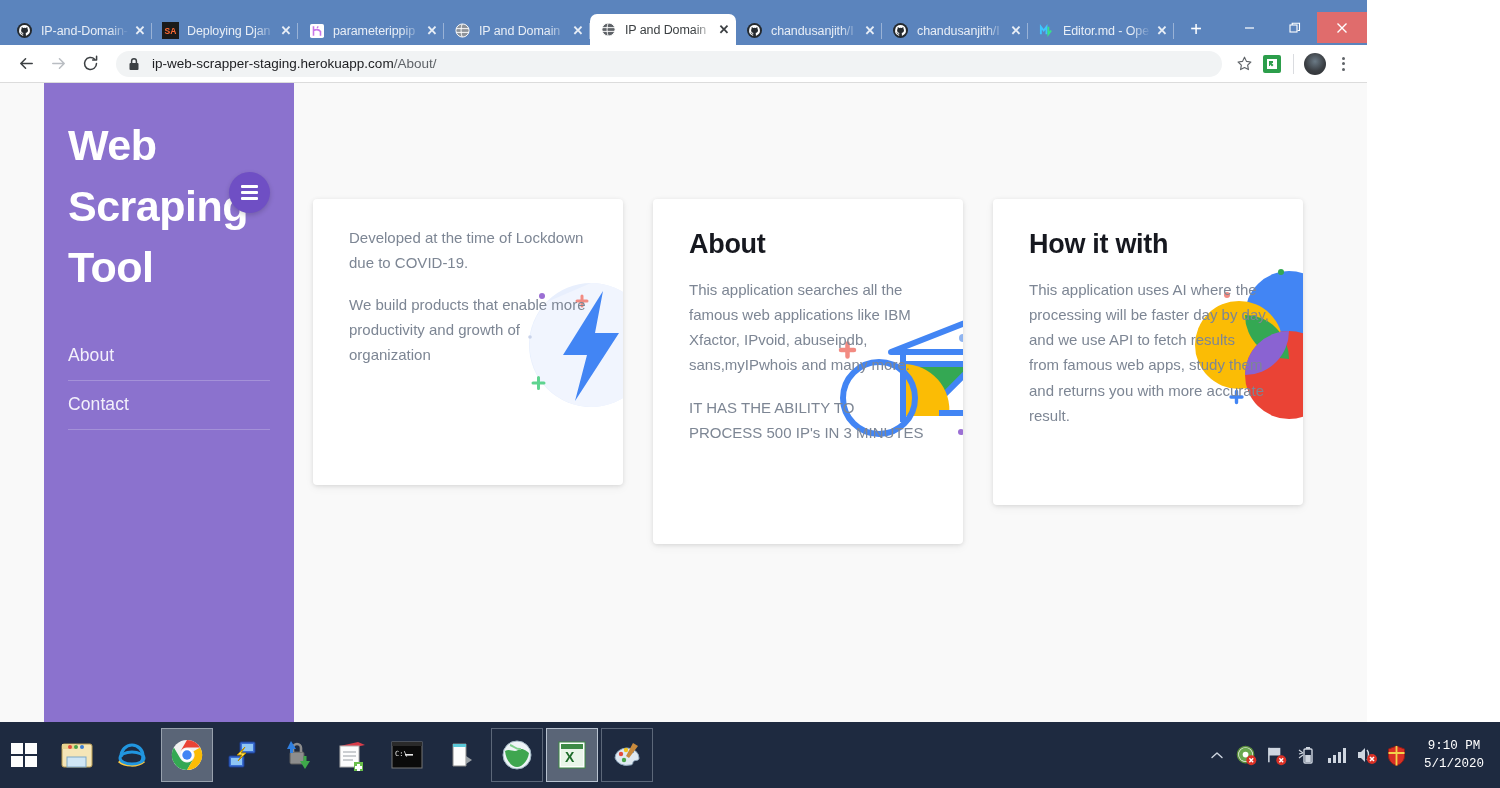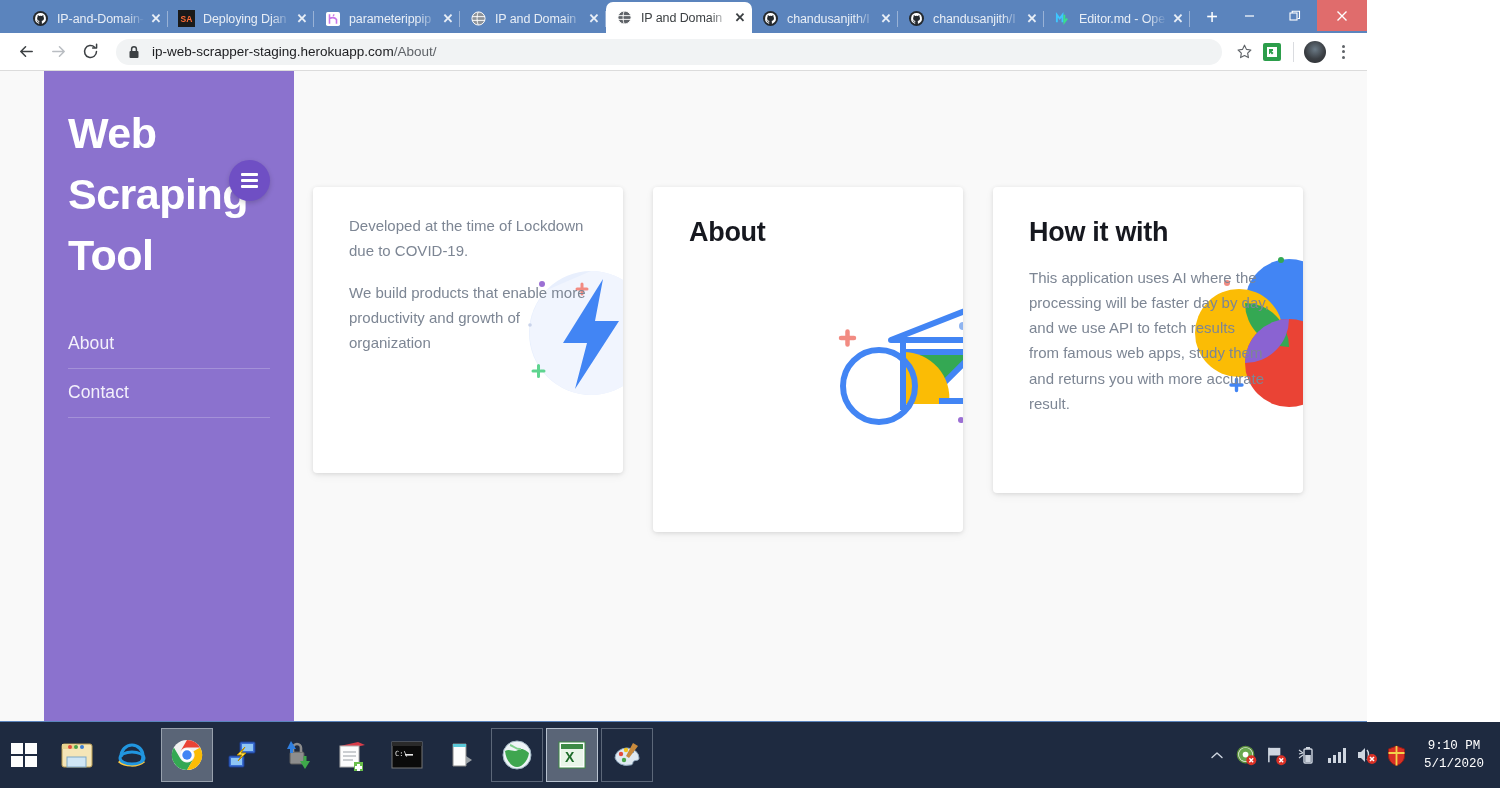--- a/index.html
+++ b/index.html
@@ -17,21 +17,22 @@
     background: #5b84bd;
   }
 
   
   #tab-strip {
     position: relative;
     height: 33px;
     background: #5b84bd;
     display: flex;
     align-items: flex-end;
-    padding-left: 22px;
+    padding-left: 6px;
+    margin-top: 12px;
   }
   .tab {
     position: relative;
     height: 29px;
     width: 146px;
     display: flex;
     align-items: center;
     padding: 0 4px 0 10px;
     color: #e8eef6;
     font-size: 12.5px;
@@ -536,20 +537,24 @@
             <path d="M70 70 v52 h46 A46 46 0 0 0 70 70 z" fill="#fbbc05"></path>
             <rect x="67" y="58" width="6" height="70" fill="#4285f4"></rect>
             <rect x="106" y="116" width="60" height="6" fill="#4285f4"></rect>
             <circle cx="46" cy="104" r="36" fill="none" stroke="#4285f4" stroke-width="6"></circle>
             <circle cx="130" cy="44" r="4" fill="#8fb4f0"></circle>
             <circle cx="128" cy="138" r="3" fill="#9b6fd4"></circle>
             <path d="M8 56h13M14.5 49.5v13" stroke="#f28b82" stroke-width="4.5" stroke-linecap="round"></path>
           </svg>
         </div>
         <div class="card-title">About</div>
+        <div class="card-body">
+          <p>This application searches all the famous web applications like IBM Xfactor, IPvoid, abuseipdb, sans,myIPwhois and many more.</p>
+          <p>IT HAS THE ABILITY TO PROCESS 500 IP's IN 3 MINUTES</p>
+        </div>
       </div>
 
       <div class="card" id="card-2">
         <div class="card-art" style="right:-50px; top:70px;">
           <svg width="160" height="160" viewBox="0 0 160 160">
             <circle cx="96" cy="46" r="44" fill="#4285f4"></circle>
             <circle cx="46" cy="76" r="44" fill="#fbbc05"></circle>
             <circle cx="96" cy="106" r="44" fill="#ea4335"></circle>
             <path d="M96 46 m-44 0 a44 44 0 0 0 44 44 a44 44 0 0 0 -44 -44" fill="#34a853"></path>
             <path d="M96 106 m-44 0 a44 44 0 0 1 44 -44 a44 44 0 0 1 -44 44" fill="#8a63d2"></path>

